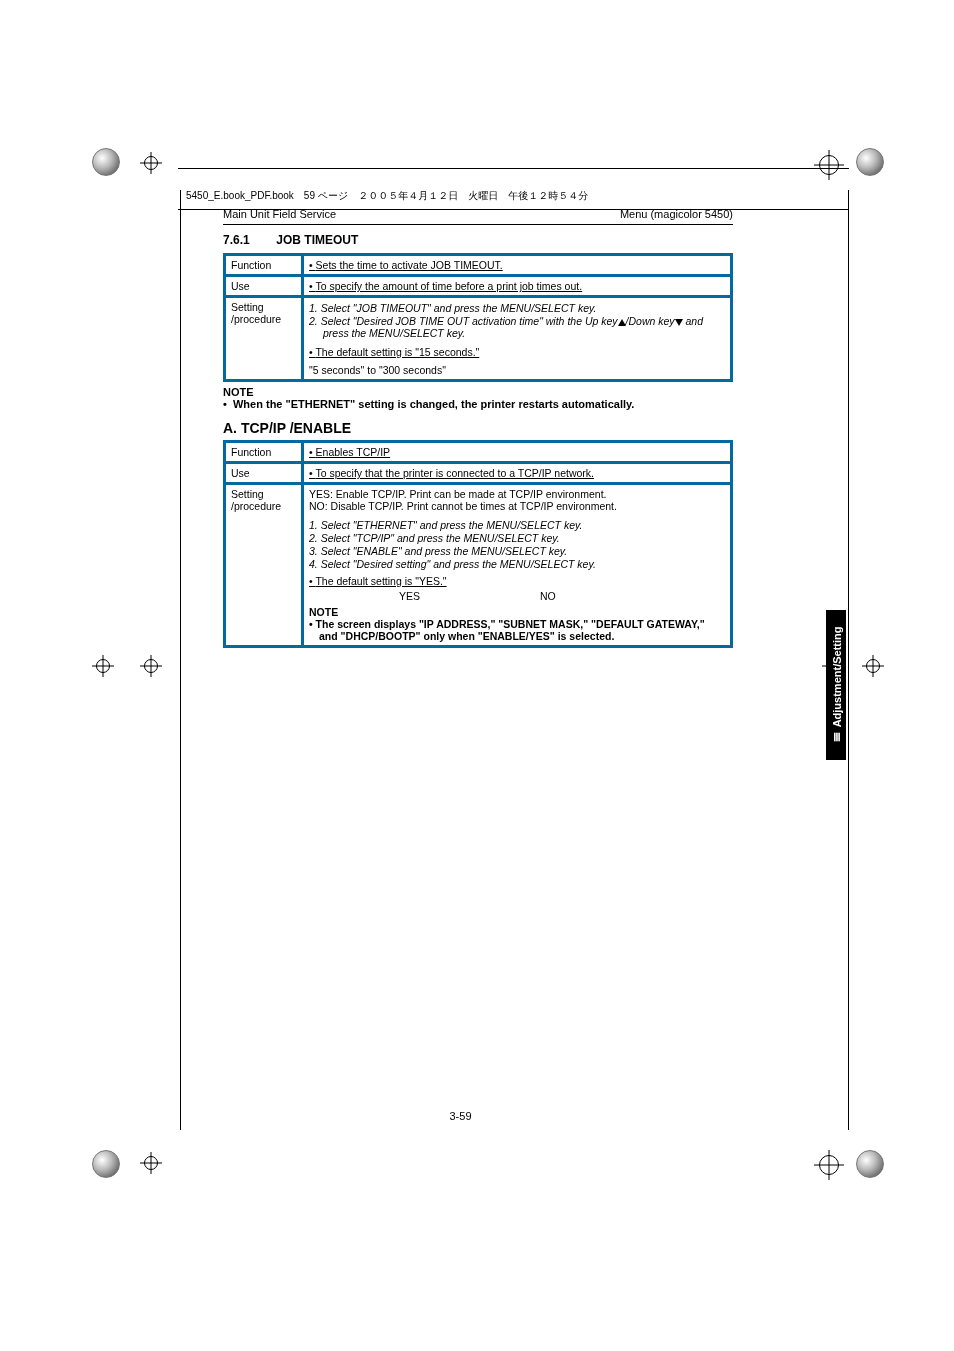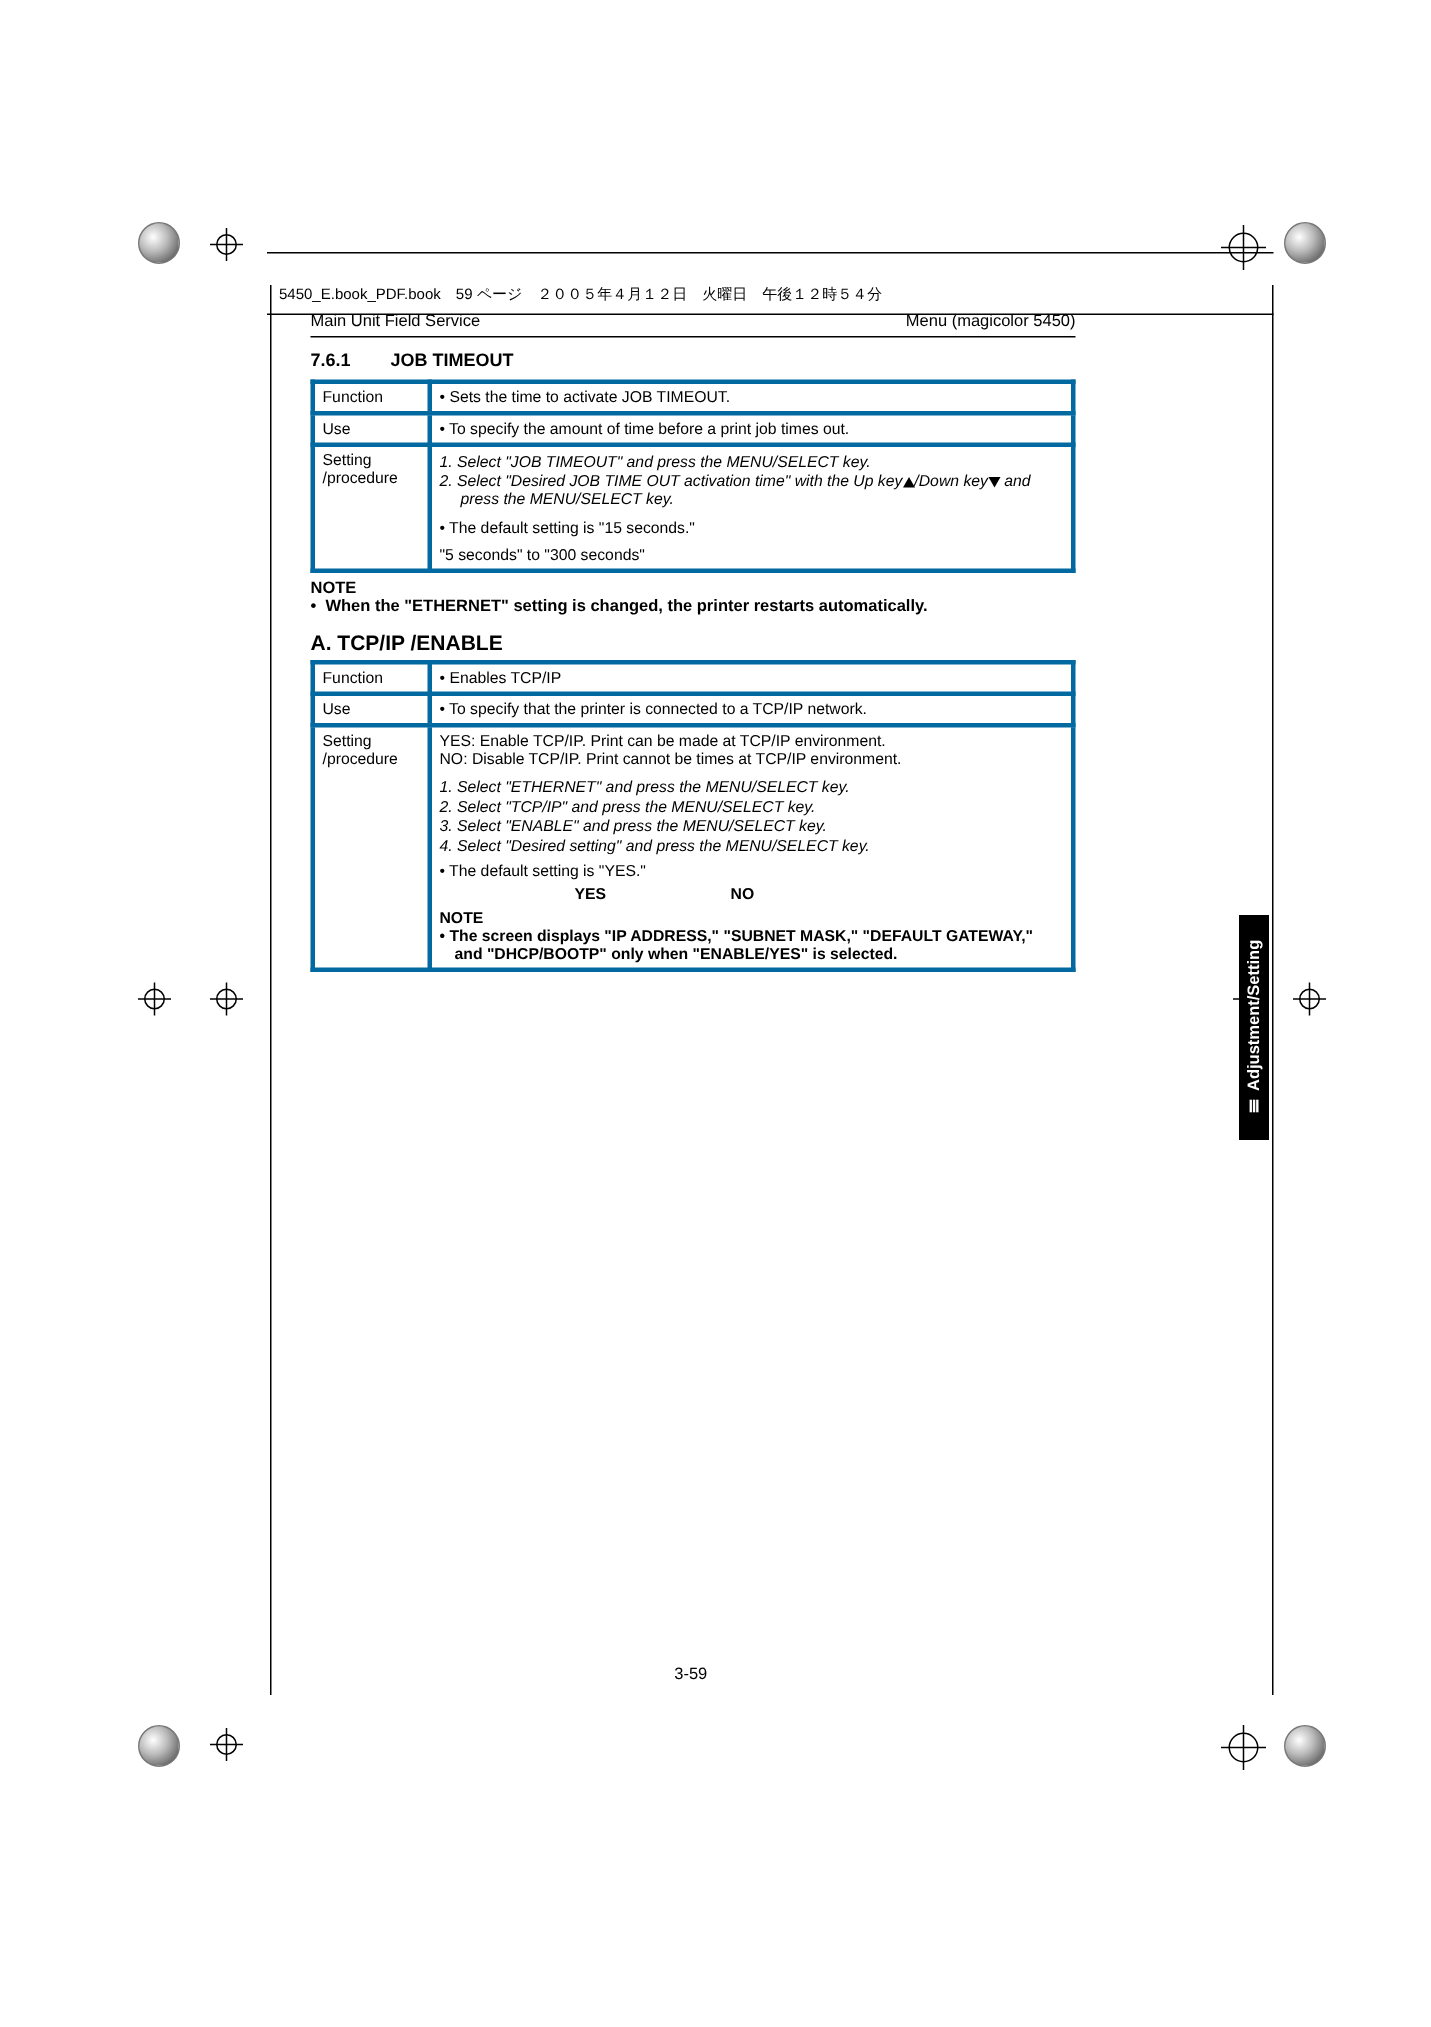--- a/index.html
+++ b/index.html
@@ -37,47 +37,47 @@
   }
   .top-rule {
     position: absolute; top: 168px; left: 178px; right: 105px;
     height: 18px; border: 1px solid #000; border-left: none; border-right: none;
     font-size: 10px; padding: 20px 8px;
   }
   .page-frame {
     position: absolute;
     left: 180px; top: 190px; width: 560px; height: 940px;
     border-left: 1px solid #000;
-    padding: 18px 0 0 26px;
+    padding: 18px 0 0 42px;
   }
   .right-rule { position: absolute; top: 190px; right: 105px; width: 1px; height: 940px; background: #000; }
   .hdr {
     display: flex; justify-content: space-between;
     font-size: 11px; border-bottom: 1px solid #000; padding-bottom: 4px;
     width: 510px;
   }
   h2.section { font-size: 15px; font-weight: bold; margin: 18px 0 8px; }
   h3.sub { font-size: 12px; font-weight: bold; margin: 8px 0 6px; }
   h3.sub .num { display: inline-block; width: 50px; }
   .note-lbl { font-weight: bold; font-size: 11px; margin-top: 4px; }
   .note-body { font-weight: bold; font-size: 11px; margin-bottom: 10px; }
   h4.sub2 { font-size: 14px; font-weight: bold; margin: 10px 0 4px; }
   table.spec {
     border-collapse: collapse; width: 510px; font-size: 10.5px;
   }
   table.spec td {
     border: 3px solid #0369a1; padding: 3px 5px; vertical-align: top;
   }
   table.spec td.lbl { width: 78px; }
-  .bullet { padding-left: 10px; text-indent: -10px; }
+  .bullet { padding-left: 10px; text-indent: -10px; text-decoration: underline; }
   .bullet::before { content: "•  "; }
   ol.proc { list-style: none; padding-left: 0; }
   ol.proc li { font-style: italic; padding-left: 14px; text-indent: -14px; margin: 1px 0; }
   ol.proc li .n { font-style: italic; }
-  .opts { display: flex; gap: 83px; padding-left: 90px; margin: 3px 0; font-weight: bold; }
+  .opts { display: flex; gap: 120px; padding-left: 90px; margin: 3px 0; }
   .inner-note { font-weight: bold; font-size: 10.5px; margin-top: 4px; }
   .inner-note-body { font-weight: bold; font-size: 10.5px; padding-left: 10px; text-indent: -10px; }
   .inner-note-body::before { content: "•  "; }
   .pagenum { position: absolute; bottom: 8px; left: 50%; transform: translateX(-50%); font-size: 11px; }
   .side-tab {
     position: absolute; top: 610px; right: 108px;
     width: 20px; height: 150px; background: #000; color: #fff;
     writing-mode: vertical-rl; transform: rotate(180deg);
     font-size: 11px; font-weight: bold; text-align: center;
     display: flex; align-items: center; justify-content: center;

